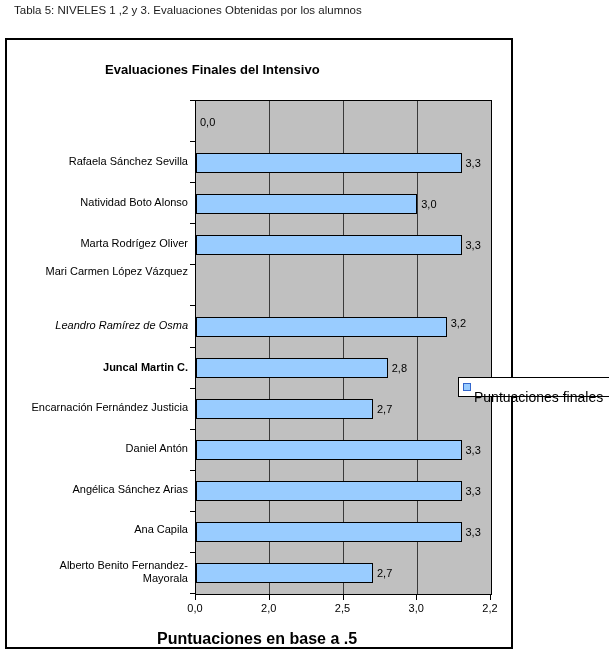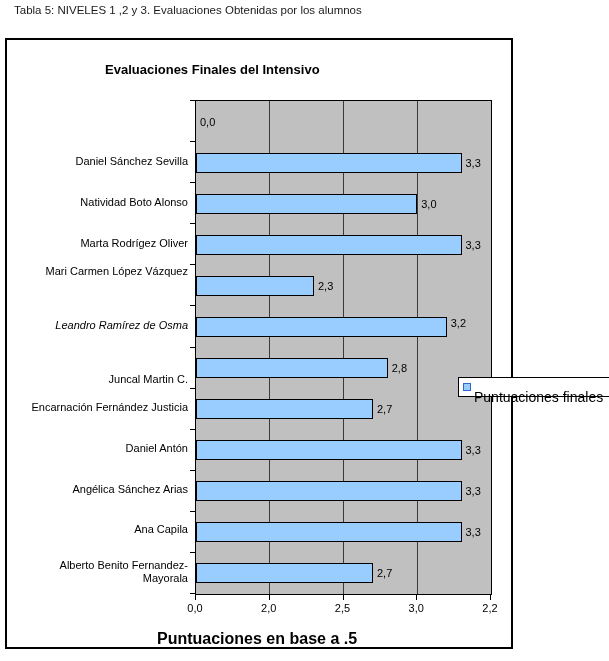--- a/index.html
+++ b/index.html
@@ -85,24 +85,20 @@
         <div class="bar-value" style="left: 269.5px; top: 10.5417px;">3,3</div>
       </div>
       <div class="row" style="top: 82.1667px; height: 41.0833px;">
         <div class="bar" style="top: 10.5417px; width: 221.25px; background: rgb(153, 204, 255); border-color: rgb(0, 0, 0);"></div>
         <div class="bar-value" style="left: 225.25px; top: 10.5417px;">3,0</div>
       </div>
       <div class="row" style="top: 123.25px; height: 41.0833px;">
         <div class="bar" style="top: 10.5417px; width: 265.5px; background: rgb(153, 204, 255); border-color: rgb(0, 0, 0);"></div>
         <div class="bar-value" style="left: 269.5px; top: 10.5417px;">3,3</div>
       </div>
-      <div class="row" style="top: 164.333px; height: 41.0833px;">
-        <div class="bar" style="top: 10.5417px; width: 118px; background: rgb(153, 204, 255); border-color: rgb(0, 0, 0);"></div>
-        <div class="bar-value" style="left: 122px; top: 10.5417px;">2,3</div>
-      </div>
       <div class="row" style="top: 205.417px; height: 41.0833px;">
         <div class="bar" style="top: 10.5417px; width: 250.75px; background: rgb(153, 204, 255); border-color: rgb(0, 0, 0);"></div>
         <div class="bar-value" style="left: 254.75px; top: 7px;">3,2</div>
       </div>
       <div class="row" style="top: 246.5px; height: 41.0833px;">
         <div class="bar" style="top: 10.5417px; width: 191.75px; background: rgb(153, 204, 255); border-color: rgb(0, 0, 0);"></div>
         <div class="bar-value" style="left: 195.75px; top: 10.5417px;">2,8</div>
       </div>
       <div class="row" style="top: 287.583px; height: 41.0833px;">
         <div class="bar" style="top: 10.5417px; width: 177px; background: rgb(153, 204, 255); border-color: rgb(0, 0, 0);"></div>
@@ -121,26 +117,26 @@
         <div class="bar-value" style="left: 269.5px; top: 10.5417px;">3,3</div>
       </div>
       <div class="row" style="top: 451.917px; height: 41.0833px;">
         <div class="bar" style="top: 10.5417px; width: 177px; background: rgb(153, 204, 255); border-color: rgb(0, 0, 0);"></div>
         <div class="bar-value" style="left: 181px; top: 10.5417px;">2,7</div>
       </div>
     </div>
 
   <div id="cat-labels">
       <div class="cat-label" style="left: 9px; top: 60px; height: 41.0833px;"></div>
-      <div class="cat-label" style="left: 9px; top: 101.083px; height: 41.0833px;">Daniel Sánchez Sevilla</div>
+      <div class="cat-label" style="left: 9px; top: 101.083px; height: 41.0833px;">Rafaela Sánchez Sevilla</div>
       <div class="cat-label" style="left: 9px; top: 142.167px; height: 41.0833px;">Natividad Boto Alonso</div>
       <div class="cat-label" style="left: 9px; top: 183.25px; height: 41.0833px;">Marta Rodrígez Oliver</div>
       <div class="cat-label" style="left: 9px; top: 211px; height: 41.0833px; text-align: center;">Mari Carmen López Vázquez</div>
       <div class="cat-label" style="left: 9px; top: 265.417px; height: 41.0833px; font-style: italic;">Leandro Ramírez de Osma</div>
-      <div class="cat-label" style="left: 9px; top: 319px; height: 41.0833px;">Juncal Martin C.</div>
+      <div class="cat-label" style="left: 9px; top: 307px; height: 41.0833px; font-weight: bold;">Juncal Martin C.</div>
       <div class="cat-label" style="left: 9px; top: 347.583px; height: 41.0833px;">Encarnación Fernández Justicia</div>
       <div class="cat-label" style="left: 9px; top: 388.667px; height: 41.0833px;">Daniel Antón</div>
       <div class="cat-label" style="left: 9px; top: 429.75px; height: 41.0833px;">Angélica Sánchez Arias</div>
       <div class="cat-label" style="left: 9px; top: 469px; height: 41.0833px;">Ana Capila</div>
       <div class="cat-label" style="left: 9px; top: 511.917px; height: 41.0833px;">Alberto Benito Fernandez-Mayorala</div>
     </div>
   <div id="y-ticks">
       <div class="ytick" style="left: 183px; top: 60px;"></div>
       <div class="ytick" style="left: 183px; top: 101.083px;"></div>
       <div class="ytick" style="left: 183px; top: 142.167px;"></div>

